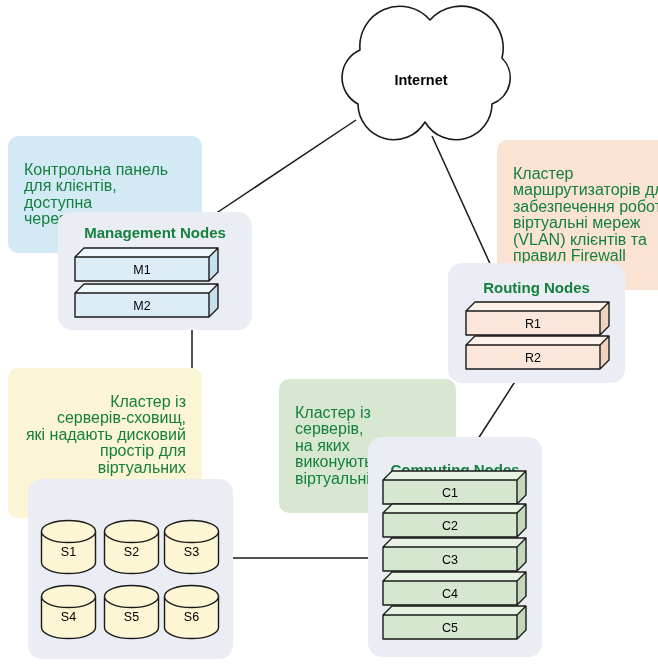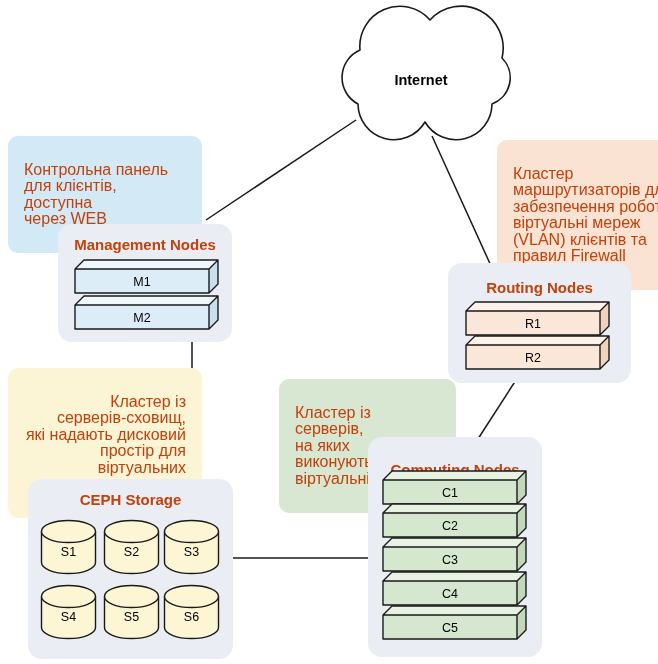--- a/index.html
+++ b/index.html
@@ -1,18 +1,18 @@
 <!DOCTYPE html>
 <html style="--blue-callout: #d3e9f5; --peach-callout: #fae3d3; --green-callout: #d8e7d1; --yellow-callout: #fbf4d5; --blue-node: #dcedf8; --peach-node: #fbe7d9; --green-node: #d6e7d0; --yellow-node: #fdf6d5; --container: #eaedf3; --stroke: #1a1a1a;"><head>
 <meta charset="utf-8">
 <style>
   html,body{margin:0;padding:0;background:#fff;}
   .canvas{
     position:relative;width:658px;height:664px;background:#fff;
-    font-family:"Liberation Sans",sans-serif;color:#c2410c;overflow:hidden;
+    font-family:"Liberation Sans",sans-serif;color:#15803d;overflow:hidden;
   }
   #bg-svg{position:absolute;left:0;top:0;}
   .connector{stroke:var(--stroke,#1a1a1a);stroke-width:1.5;fill:none;}
   .cloud-shape{fill:#ffffff;stroke:var(--stroke,#1a1a1a);stroke-width:1.6;stroke-linejoin:round;}
   .cloud-label{font-size:14.5px;font-weight:bold;fill:#000;}
 
   .callout{
     position:absolute;border-radius:10px;padding:9px 16px;
     font-size:16px;line-height:16.5px;white-space:pre-line;
   }
@@ -77,39 +77,39 @@
 
   <div class="callout callout-yellow" style="left:8px;top:368px;width:162px;">
     <span>Кластер із
 серверів-сховищ,
 які надають дисковий
 простір для віртуальних
 машин</span>
     <div class="tail"></div>
   </div>
 
-  <div class="group" style="left:58px;top:224px;width:174px;height:118px;">
+  <div class="group" style="left:58px;top:212px;width:194px;height:118px;">
     <div class="group-title" style="top:12px;">Management Nodes</div>
     <svg class="node blue" style="left:16px;top:34px;" width="146" height="36" viewBox="0 0 146 36">
       <polygon class="f-front" points="1,11 135,11 135,35 1,35"></polygon>
       <polygon class="f-top" points="1,11 10,2 144,2 135,11"></polygon>
       <polygon class="f-side" points="135,11 144,2 144,26 135,35"></polygon>
       <path class="edges" d="M1,11 L10,2 L144,2 L144,26 L135,35 L1,35 Z M1,11 L135,11 M135,11 L135,35 M135,11 L144,2"></path>
       <text x="68" y="27.5" text-anchor="middle">M1</text>
     </svg>
     <svg class="node blue" style="left:16px;top:70px;" width="146" height="36" viewBox="0 0 146 36">
       <polygon class="f-front" points="1,11 135,11 135,35 1,35"></polygon>
       <polygon class="f-top" points="1,11 10,2 144,2 135,11"></polygon>
       <polygon class="f-side" points="135,11 144,2 144,26 135,35"></polygon>
       <path class="edges" d="M1,11 L10,2 L144,2 L144,26 L135,35 L1,35 Z M1,11 L135,11 M135,11 L135,35 M135,11 L144,2"></path>
       <text x="68" y="27.5" text-anchor="middle">M2</text>
     </svg>
   </div>
 
-  <div class="group" style="left:448px;top:263px;width:177px;height:120px;padding-left:6px;">
+  <div class="group" style="left:448px;top:263px;width:177px;height:120px;">
     <div class="group-title" style="top:16px;">Routing Nodes</div>
     <svg class="node peach" style="left:17px;top:37px;" width="146" height="36" viewBox="0 0 146 36">
       <polygon class="f-front" points="1,11 135,11 135,35 1,35"></polygon>
       <polygon class="f-top" points="1,11 10,2 144,2 135,11"></polygon>
       <polygon class="f-side" points="135,11 144,2 144,26 135,35"></polygon>
       <path class="edges" d="M1,11 L10,2 L144,2 L144,26 L135,35 L1,35 Z M1,11 L135,11 M135,11 L135,35 M135,11 L144,2"></path>
       <text x="68" y="27.5" text-anchor="middle">R1</text>
     </svg>
     <svg class="node peach" style="left:17px;top:71px;" width="146" height="36" viewBox="0 0 146 36">
       <polygon class="f-front" points="1,11 135,11 135,35 1,35"></polygon>
@@ -153,21 +153,20 @@
     <svg class="node green" style="left:14px;top:167px;" width="146" height="36" viewBox="0 0 146 36">
       <polygon class="f-front" points="1,11 135,11 135,35 1,35"></polygon>
       <polygon class="f-top" points="1,11 10,2 144,2 135,11"></polygon>
       <polygon class="f-side" points="135,11 144,2 144,26 135,35"></polygon>
       <path class="edges" d="M1,11 L10,2 L144,2 L144,26 L135,35 L1,35 Z M1,11 L135,11 M135,11 L135,35 M135,11 L144,2"></path>
       <text x="68" y="27.5" text-anchor="middle">C5</text>
     </svg>
   </div>
 
   <div class="group" style="left:28px;top:479px;width:205px;height:180px;">
-    <div class="group-title" style="top:12px;">CEPH Storage</div>
     <svg class="node" style="left:12px;top:40px;" width="57" height="56" viewBox="0 0 57 56">
       <path class="cyl" d="M1.5,12.5 L1.5,43.5 A27,11 0 0 0 55.5,43.5 L55.5,12.5"></path>
       <ellipse class="cyl" cx="28.5" cy="12.5" rx="27" ry="11"></ellipse>
       <text x="28.5" y="37" text-anchor="middle">S1</text>
     </svg>
     <svg class="node" style="left:75px;top:40px;" width="57" height="56" viewBox="0 0 57 56">
       <path class="cyl" d="M1.5,12.5 L1.5,43.5 A27,11 0 0 0 55.5,43.5 L55.5,12.5"></path>
       <ellipse class="cyl" cx="28.5" cy="12.5" rx="27" ry="11"></ellipse>
       <text x="28.5" y="37" text-anchor="middle">S2</text>
     </svg>

